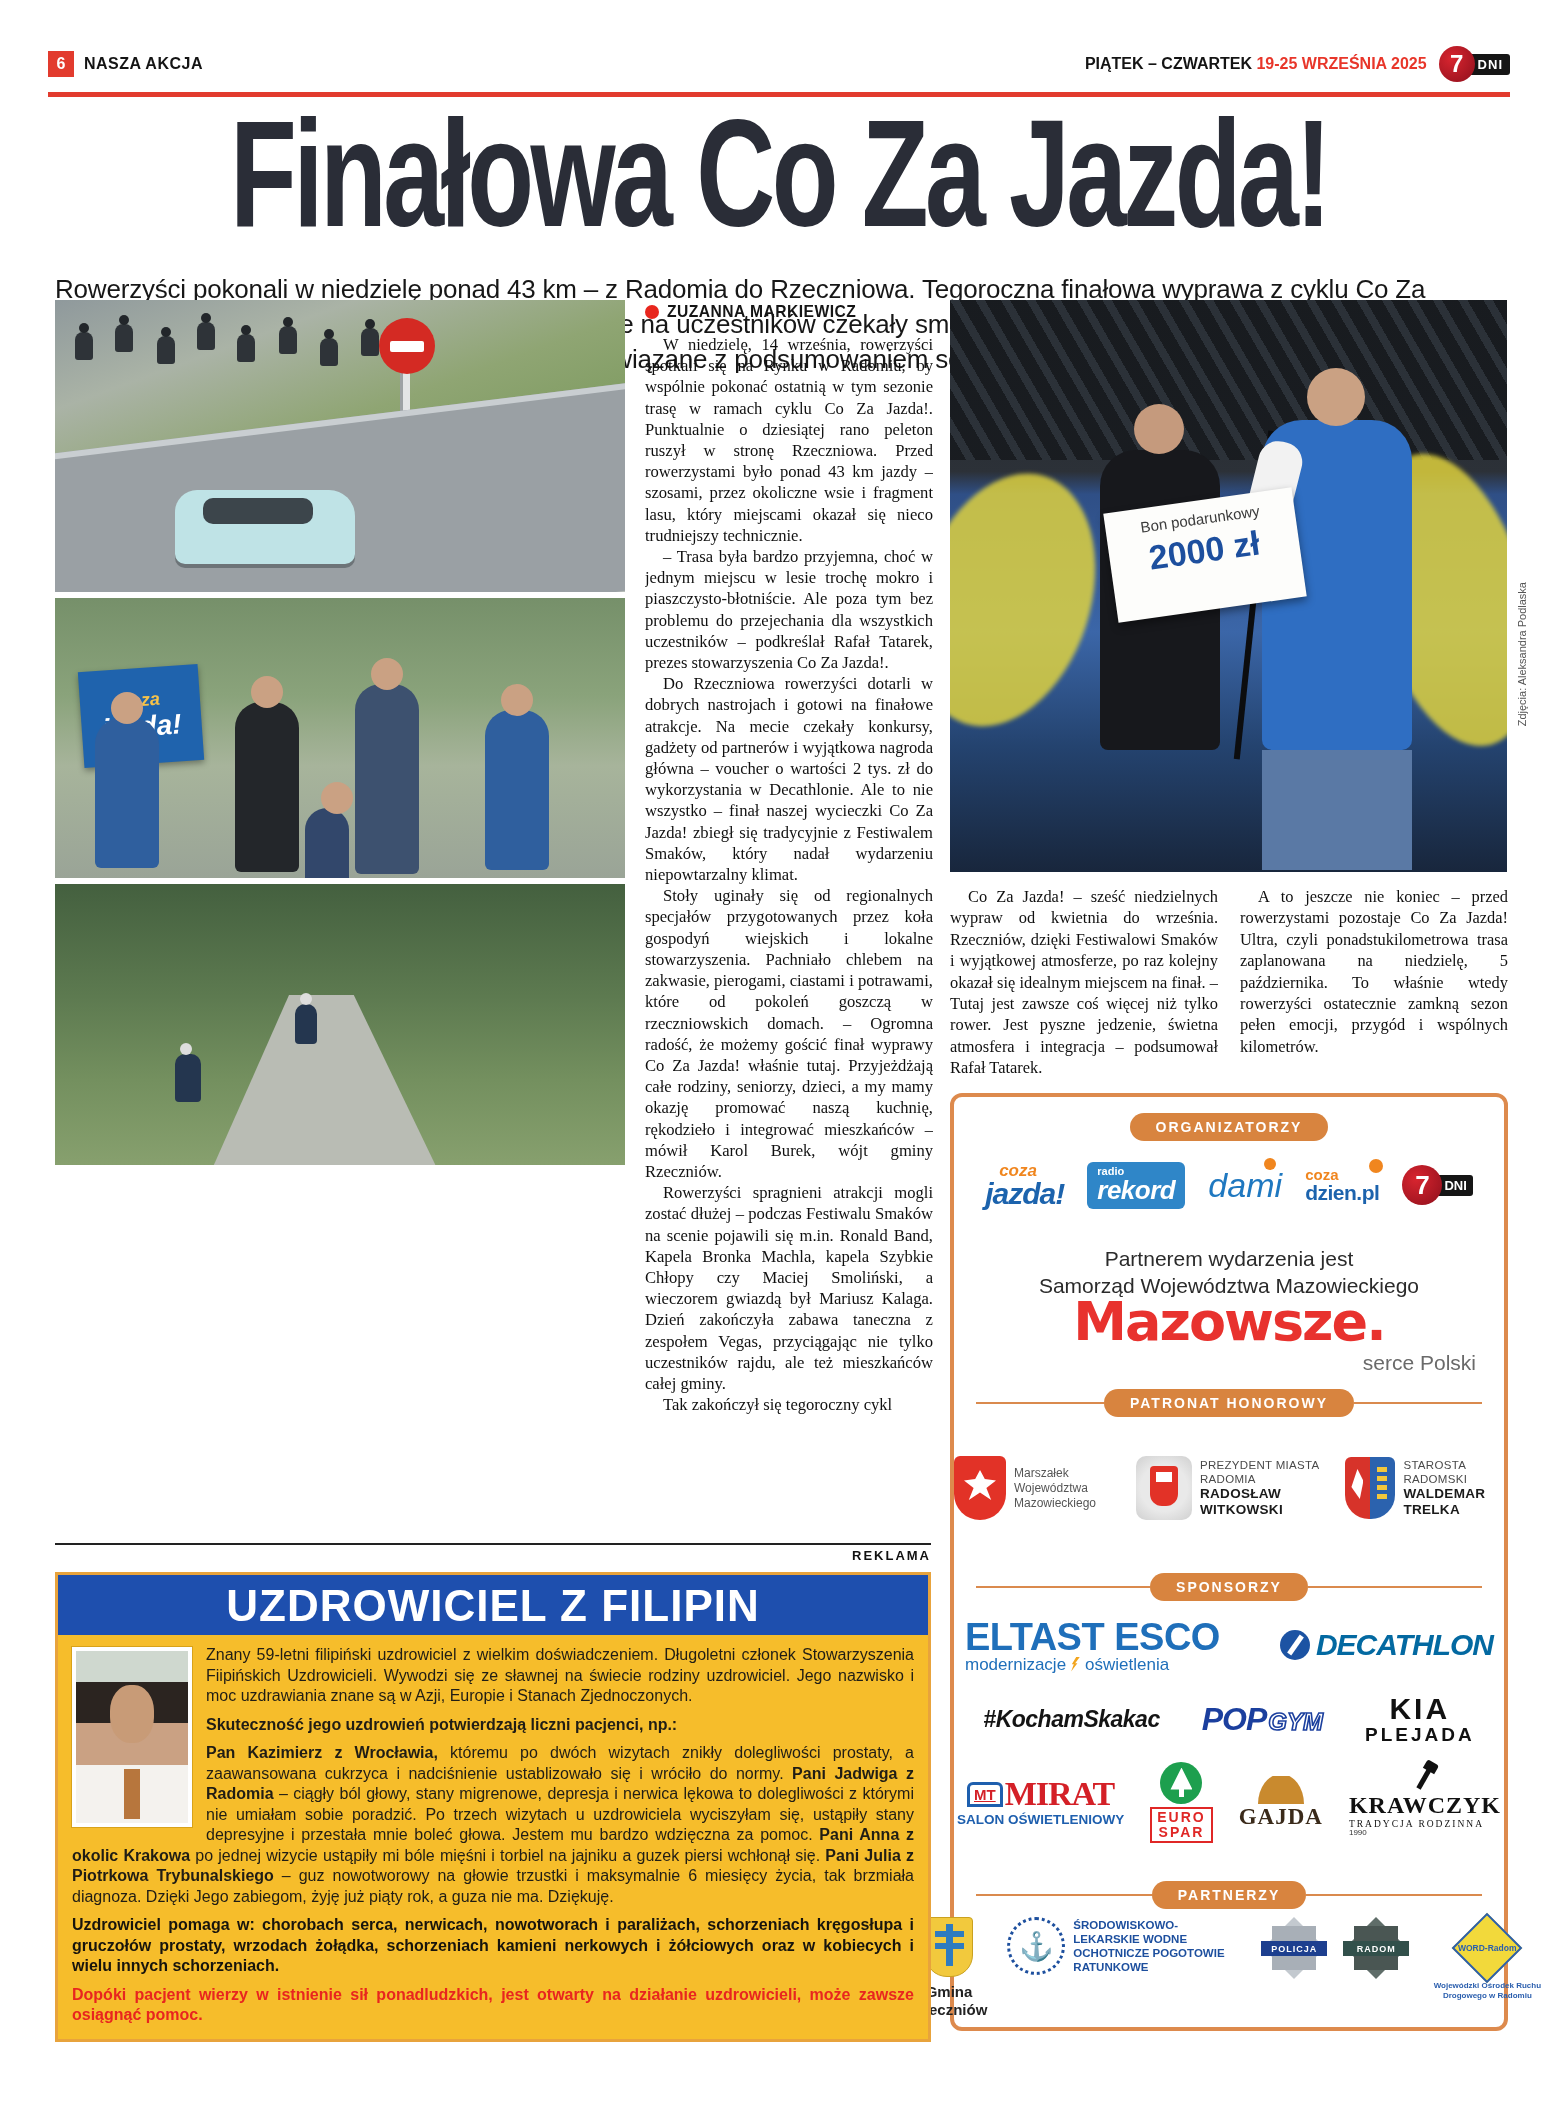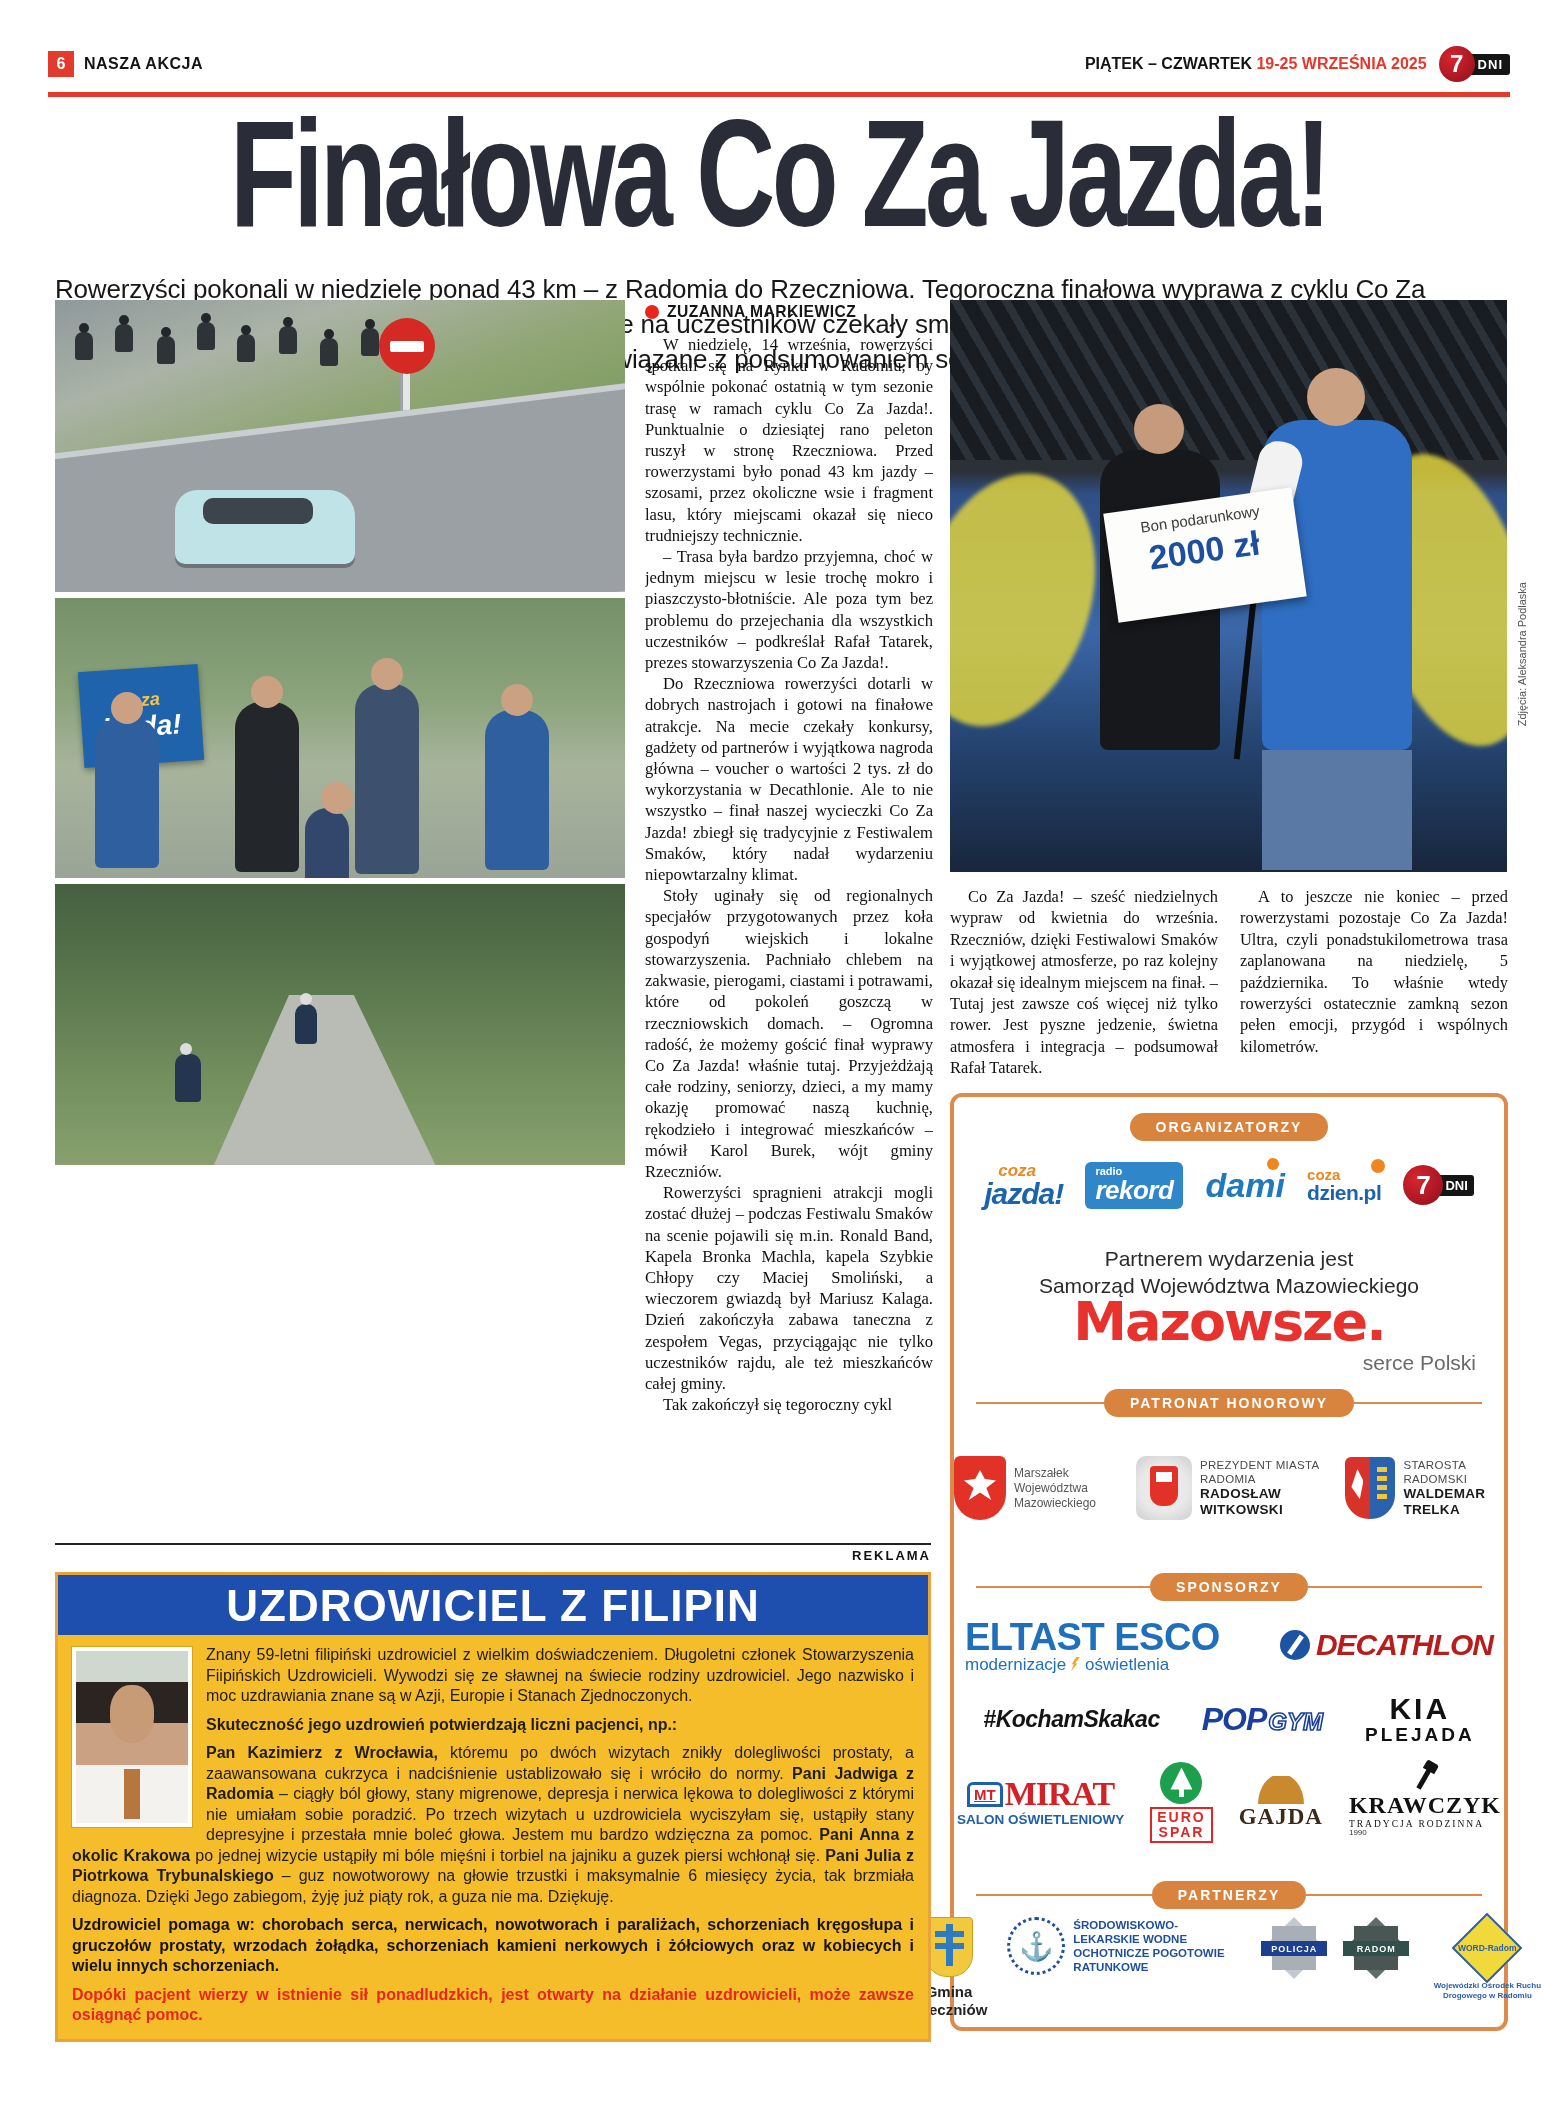--- a/index.html
+++ b/index.html
@@ -108,21 +108,21 @@
   .center-pill{position:absolute;left:0;right:0;display:flex;justify-content:center;}
 
   
   .org-row{top:56px;height:64px;justify-content:space-evenly;padding:0 8px;}
   .lg-cozajazda{text-align:left;line-height:1;}
   .lg-cozajazda .t{color:#f0861f;font-weight:800;font-style:italic;font-size:17px;margin-left:14px;}
   .lg-cozajazda .m{color:#1c63ad;font-weight:900;font-style:italic;font-size:30px;letter-spacing:-1px;}
   .lg-rekord{background:#2f86c8;border-radius:6px;padding:4px 10px 6px;line-height:1;text-align:left;}
   .lg-rekord .t{color:#fff;font-size:11px;font-weight:700;}
   .lg-rekord .m{color:#fff;font-weight:900;font-style:italic;font-size:26px;letter-spacing:-.5px;}
-  .lg-dami{color:#1f78c0;font-weight:700;font-style:italic;font-size:34px;position:relative;line-height:1;}
+  .lg-dami{color:#1f78c0;font-weight:400;font-style:italic;font-size:34px;position:relative;line-height:1;}
   .lg-dami:before{content:"";position:absolute;right:6px;top:-10px;width:12px;height:12px;border-radius:50%;background:#f0861f;}
   .lg-cozadzien{text-align:left;line-height:1;position:relative;}
   .lg-cozadzien .t{color:#f0861f;font-weight:800;font-size:15px;}
   .lg-cozadzien .m{color:#1c63ad;font-weight:900;font-size:21px;letter-spacing:-.5px;}
   .lg-cozadzien:after{content:"";position:absolute;right:-4px;top:-8px;width:14px;height:14px;border-radius:50%;background:#f0861f;}
   .lg-7dni{display:flex;align-items:center;}
   .lg-7dni .c{width:40px;height:40px;border-radius:50%;background:radial-gradient(circle at 35% 35%,#d8252f,#8e0f1c);
      color:#fff;font-weight:900;font-size:26px;display:flex;align-items:center;justify-content:center;z-index:2;}
   .lg-7dni .d{background:#151515;color:#fff;font-weight:900;font-size:13px;padding:3px 6px 3px 9px;border-radius:3px;margin-left:-7px;}
 
@@ -153,21 +153,21 @@
   .sp-row1{top:520px;height:56px;gap:60px;}
   .sp-row2{top:596px;height:52px;gap:42px;}
   .sp-row3{top:660px;height:90px;gap:26px;}
   .lg-eltast{text-align:left;line-height:1;}
   .lg-eltast .m{color:#1f6fba;font-weight:900;font-size:38px;letter-spacing:-.5px;}
   .lg-eltast .s{color:#1f6fba;font-size:17px;display:flex;align-items:center;gap:5px;}
   .bolt{width:9px;height:15px;background:#f2a51f;clip-path:polygon(60% 0,100% 0,45% 45%,70% 45%,0 100%,30% 52%,8% 52%);}
   .lg-decathlon{display:flex;align-items:center;gap:6px;}
   .lg-decathlon .ic{width:30px;height:30px;border-radius:50%;background:#1c53a3;position:relative;}
   .lg-decathlon .ic:before{content:"";position:absolute;left:13px;top:4px;width:5px;height:22px;background:#fff;transform:rotate(35deg);}
-  .lg-decathlon .m{color:#b91c1c;font-weight:900;font-style:italic;font-size:30px;letter-spacing:-1px;}
+  .lg-decathlon .m{color:#0369a1;font-weight:900;font-style:italic;font-size:30px;letter-spacing:-1px;}
   .lg-kocham{font-weight:900;font-style:italic;font-size:23px;color:#141414;letter-spacing:-.5px;}
   .lg-pop{display:flex;align-items:baseline;}
   .lg-pop .p{color:#1b3f9e;font-weight:900;font-style:italic;font-size:32px;letter-spacing:-1px;}
   .lg-pop .g{color:#fff;-webkit-text-stroke:1.6px #1b3f9e;font-weight:900;font-style:italic;font-size:24px;margin-left:2px;}
   .lg-kia{text-align:center;line-height:1.1;}
   .lg-kia .k{font-weight:900;font-size:30px;letter-spacing:3px;color:#111;}
   .lg-kia .pl{font-weight:700;font-size:19px;letter-spacing:3px;color:#111;}
   .lg-mirat{text-align:center;line-height:1;}
   .lg-mirat .top{display:flex;align-items:center;justify-content:center;gap:2px;}
   .lg-mirat .mt{background:#fff;border:3px solid #1e5fae;color:#d42027;font-weight:900;font-size:15px;padding:2px 4px;border-radius:6px 6px 0 0;text-decoration:underline;}

